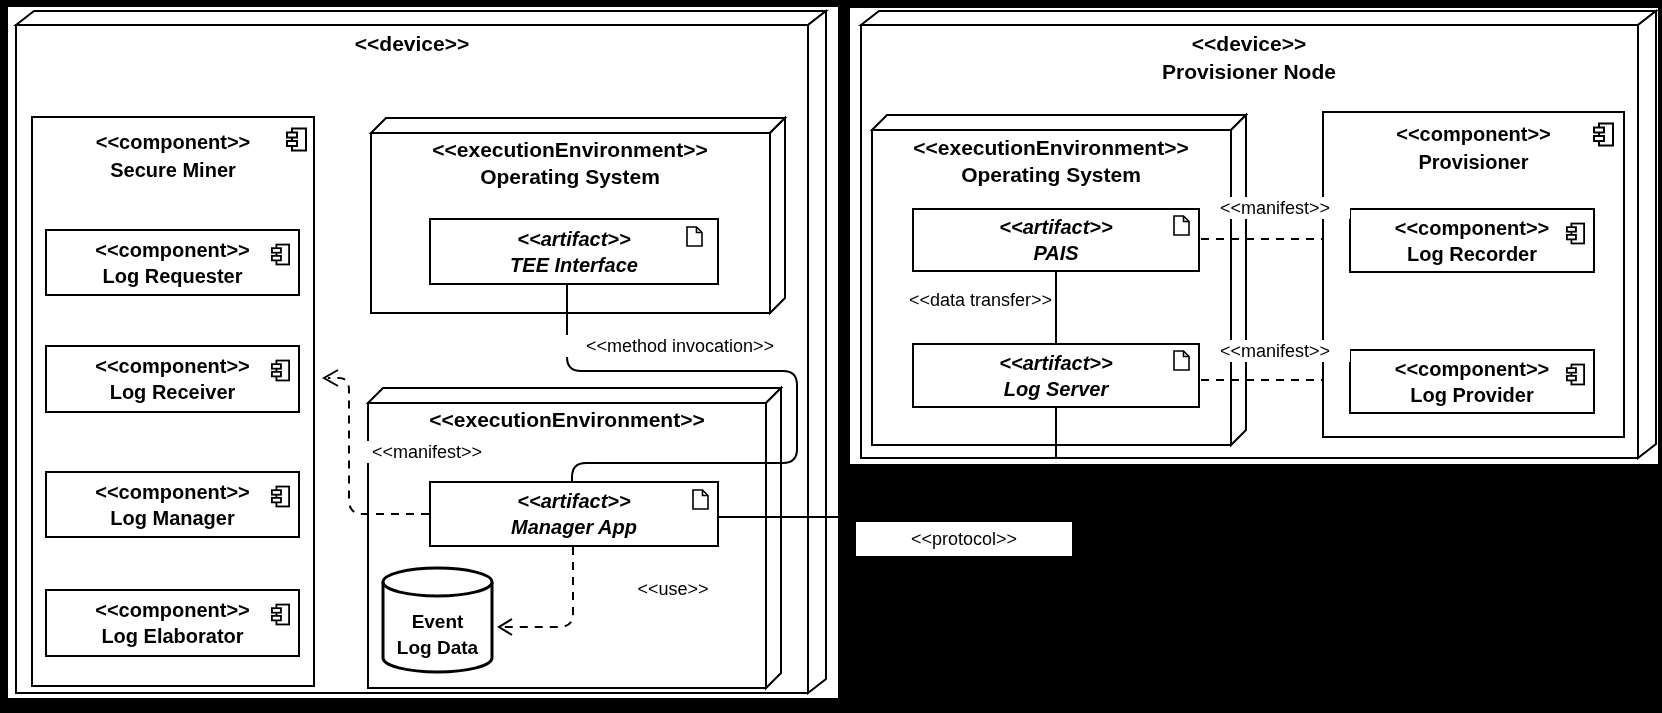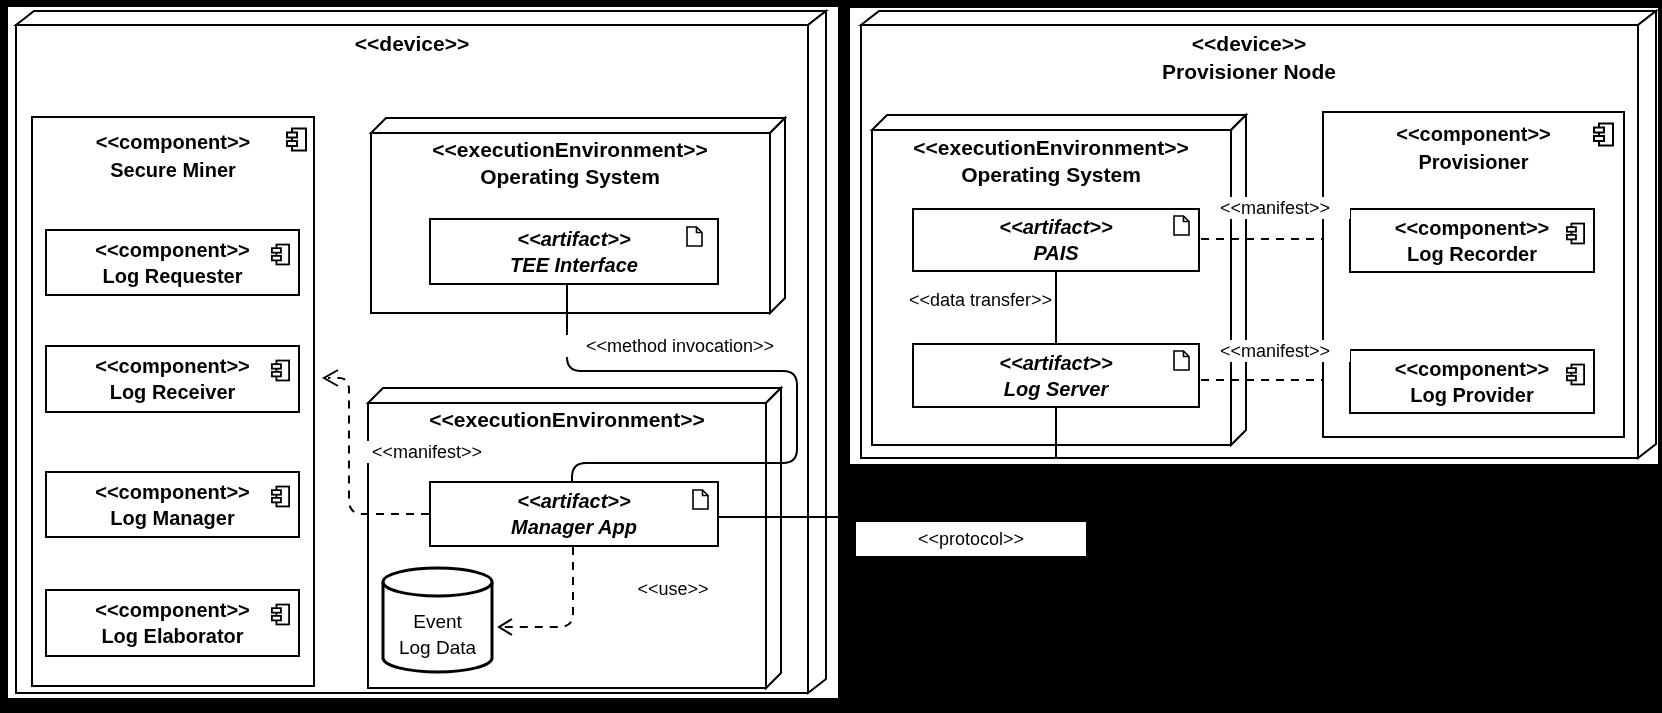--- a/index.html
+++ b/index.html
@@ -11,22 +11,22 @@
        text-align:center;}
   .box.topalign{justify-content:flex-start;}
   .box .st,.box .nm{font-weight:bold;font-size:20px;line-height:26px;white-space:nowrap;}
   .box.bigpad .st,.box.bigpad .nm{line-height:28px;}
   .box.artifact .st,.box.artifact .nm{font-style:italic;}
   .icon{position:absolute;line-height:0;}
   .titleblock{position:absolute;text-align:center;font-weight:bold;font-size:21px;line-height:28px;}
   .titleblock div{white-space:nowrap;}
   .lbl{position:absolute;font-size:18px;line-height:22px;text-align:center;white-space:nowrap;}
   .whitebg{background:#fff;}
-  .dbtext{position:absolute;font-weight:normal;font-size:19px;line-height:26px;text-align:center;white-space:nowrap;}
-  .proto{padding:4px 12px;}
+  .dbtext{position:absolute;font-weight:bold;font-size:19px;line-height:26px;text-align:center;white-space:nowrap;}
+  .proto{padding:4px 5px;}
   .proto div{line-height:26px;}
 </style>
 </head>
 <body>
 
 <div id="stage">
 
   <svg id="diagram-svg" width="1662" height="713" viewBox="0 0 1662 713">
 
     <rect x="8" y="7" width="830" height="691" fill="#fff"></rect>

